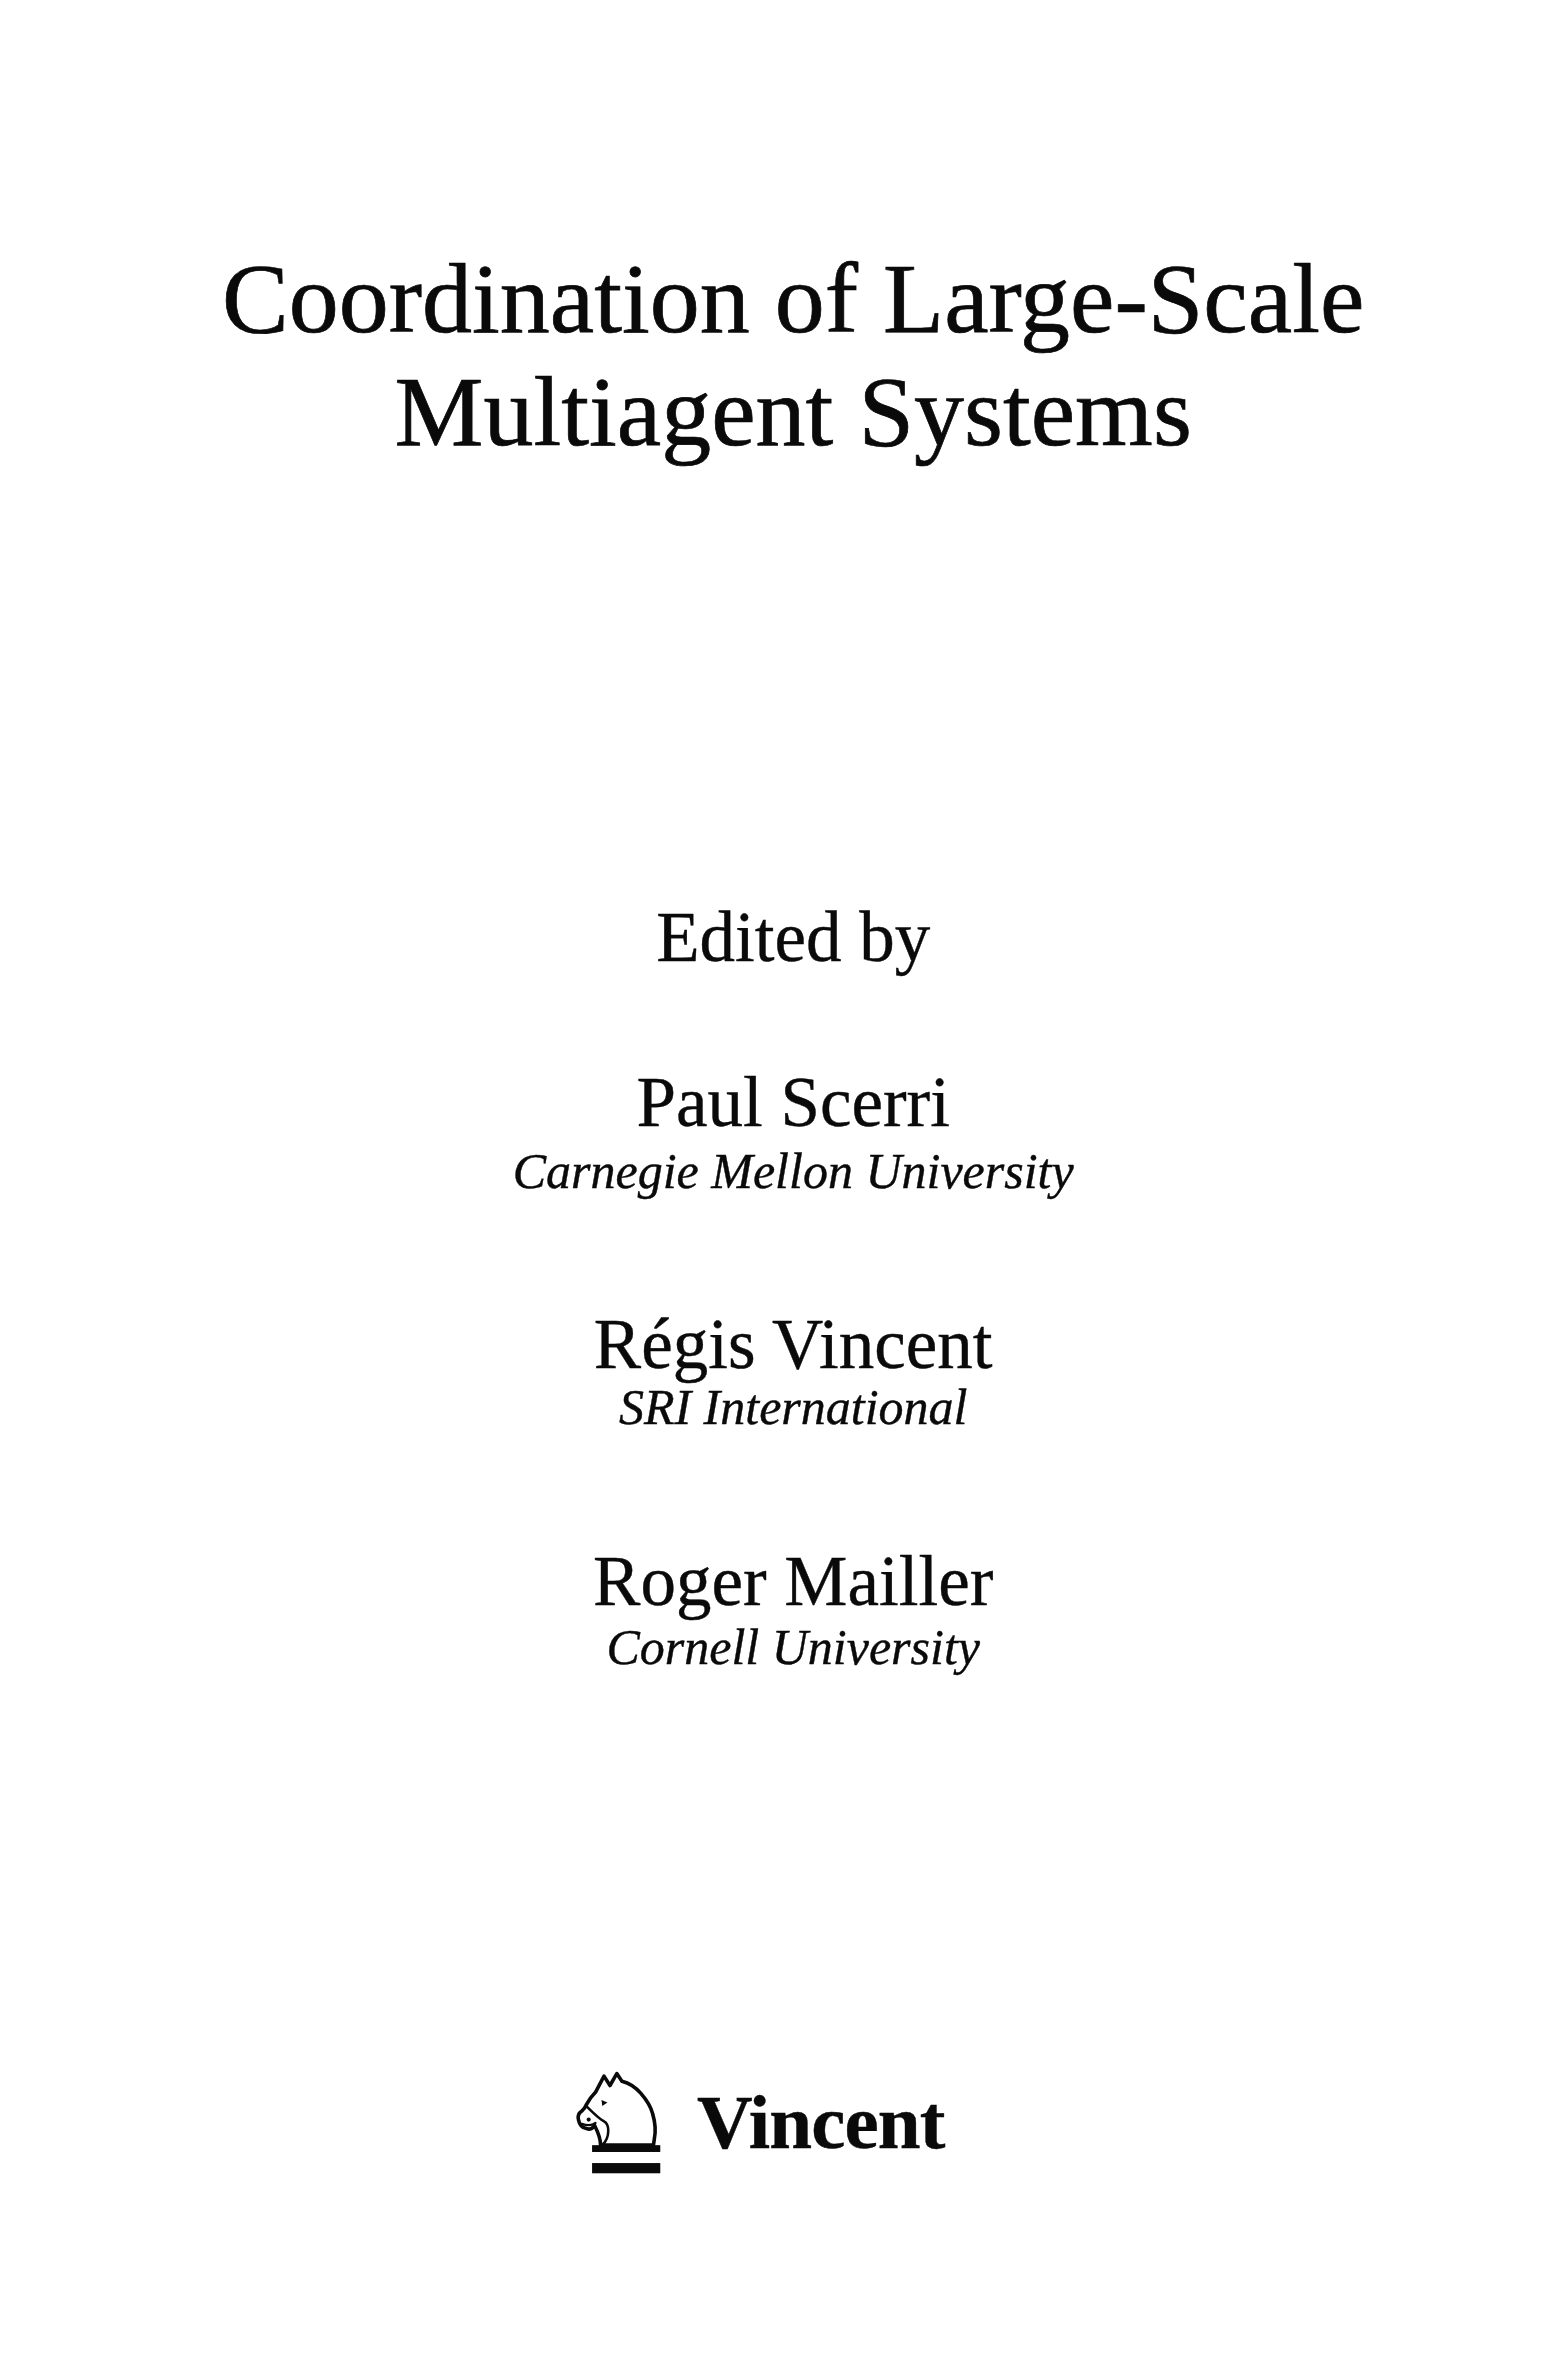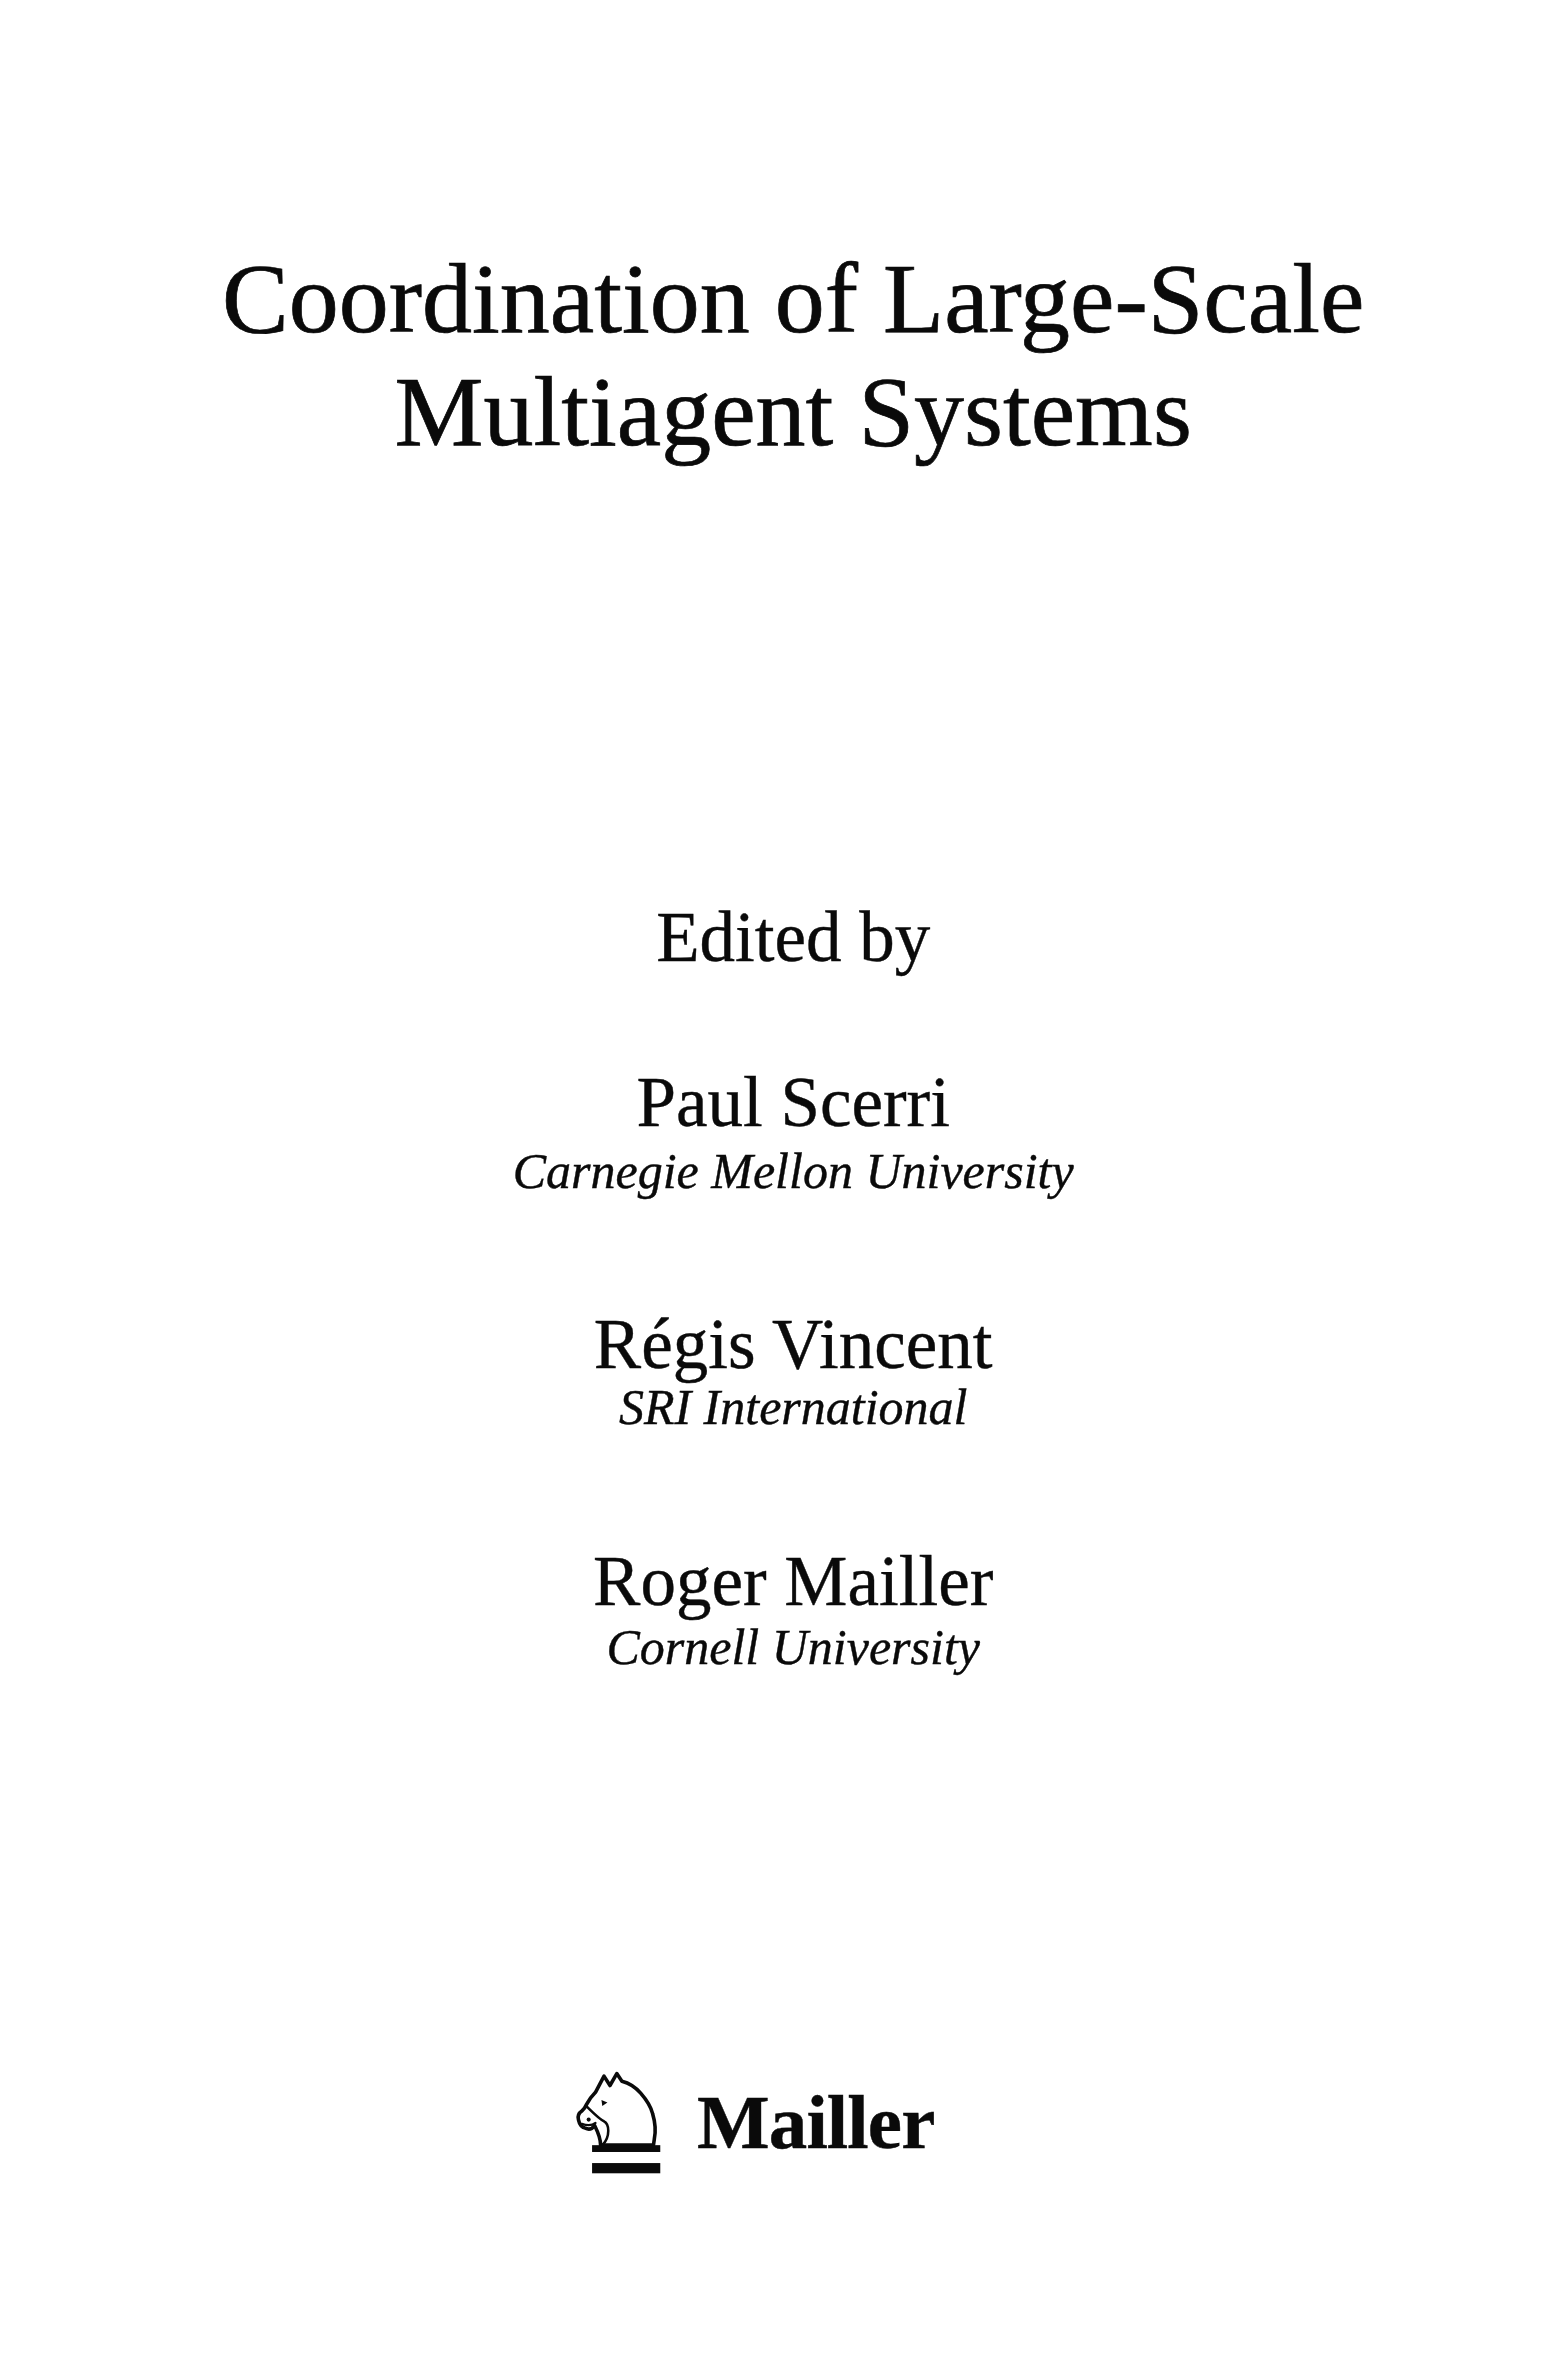--- a/index.html
+++ b/index.html
@@ -112,14 +112,14 @@
     <path d="M31 34 L38 37 L32 41 Z" fill="#0a0a0a"></path>
 
     <circle cx="16" cy="57" r="2.4" fill="#0a0a0a"></circle>
 
     <rect x="20" y="87" width="80" height="8" fill="#0a0a0a"></rect>
 
     <rect x="20" y="108" width="80" height="12" fill="#0a0a0a"></rect>
   </svg>
 </div>
 
-<div class="publisher-wordmark">Mailler</div>
+<div class="publisher-wordmark">Vincent</div>
 
 
 </body></html>

